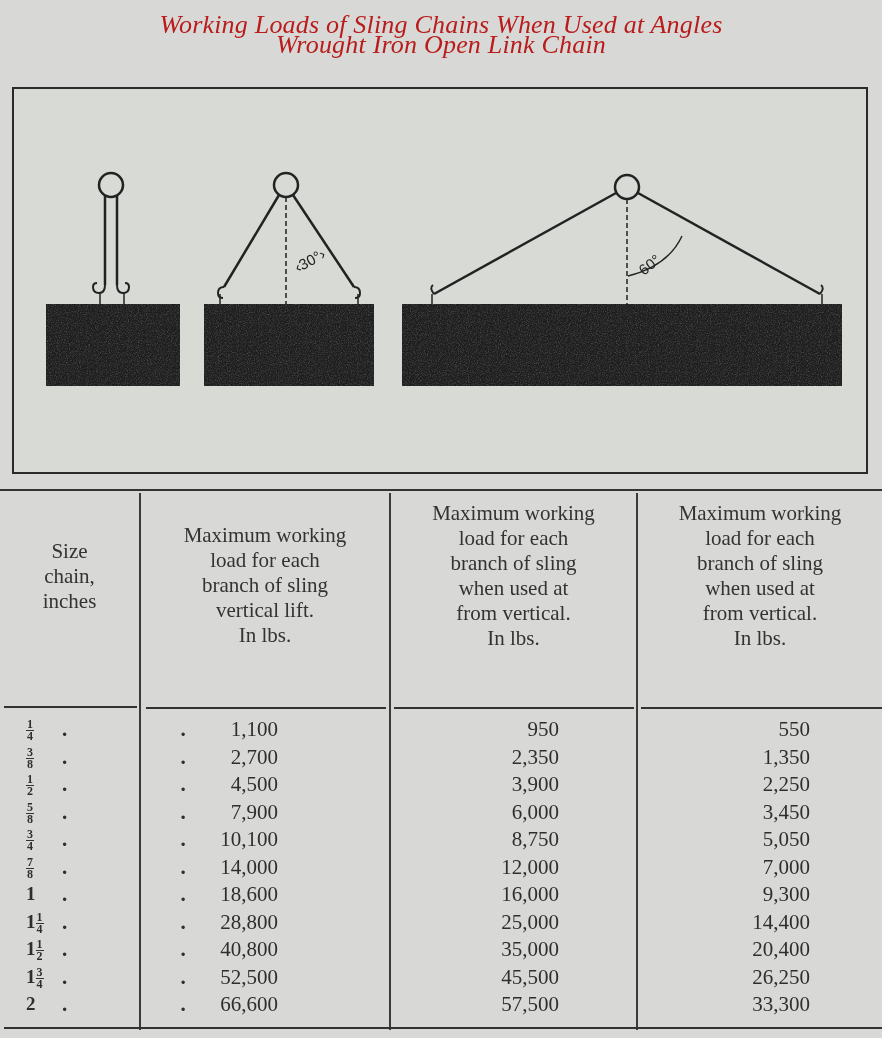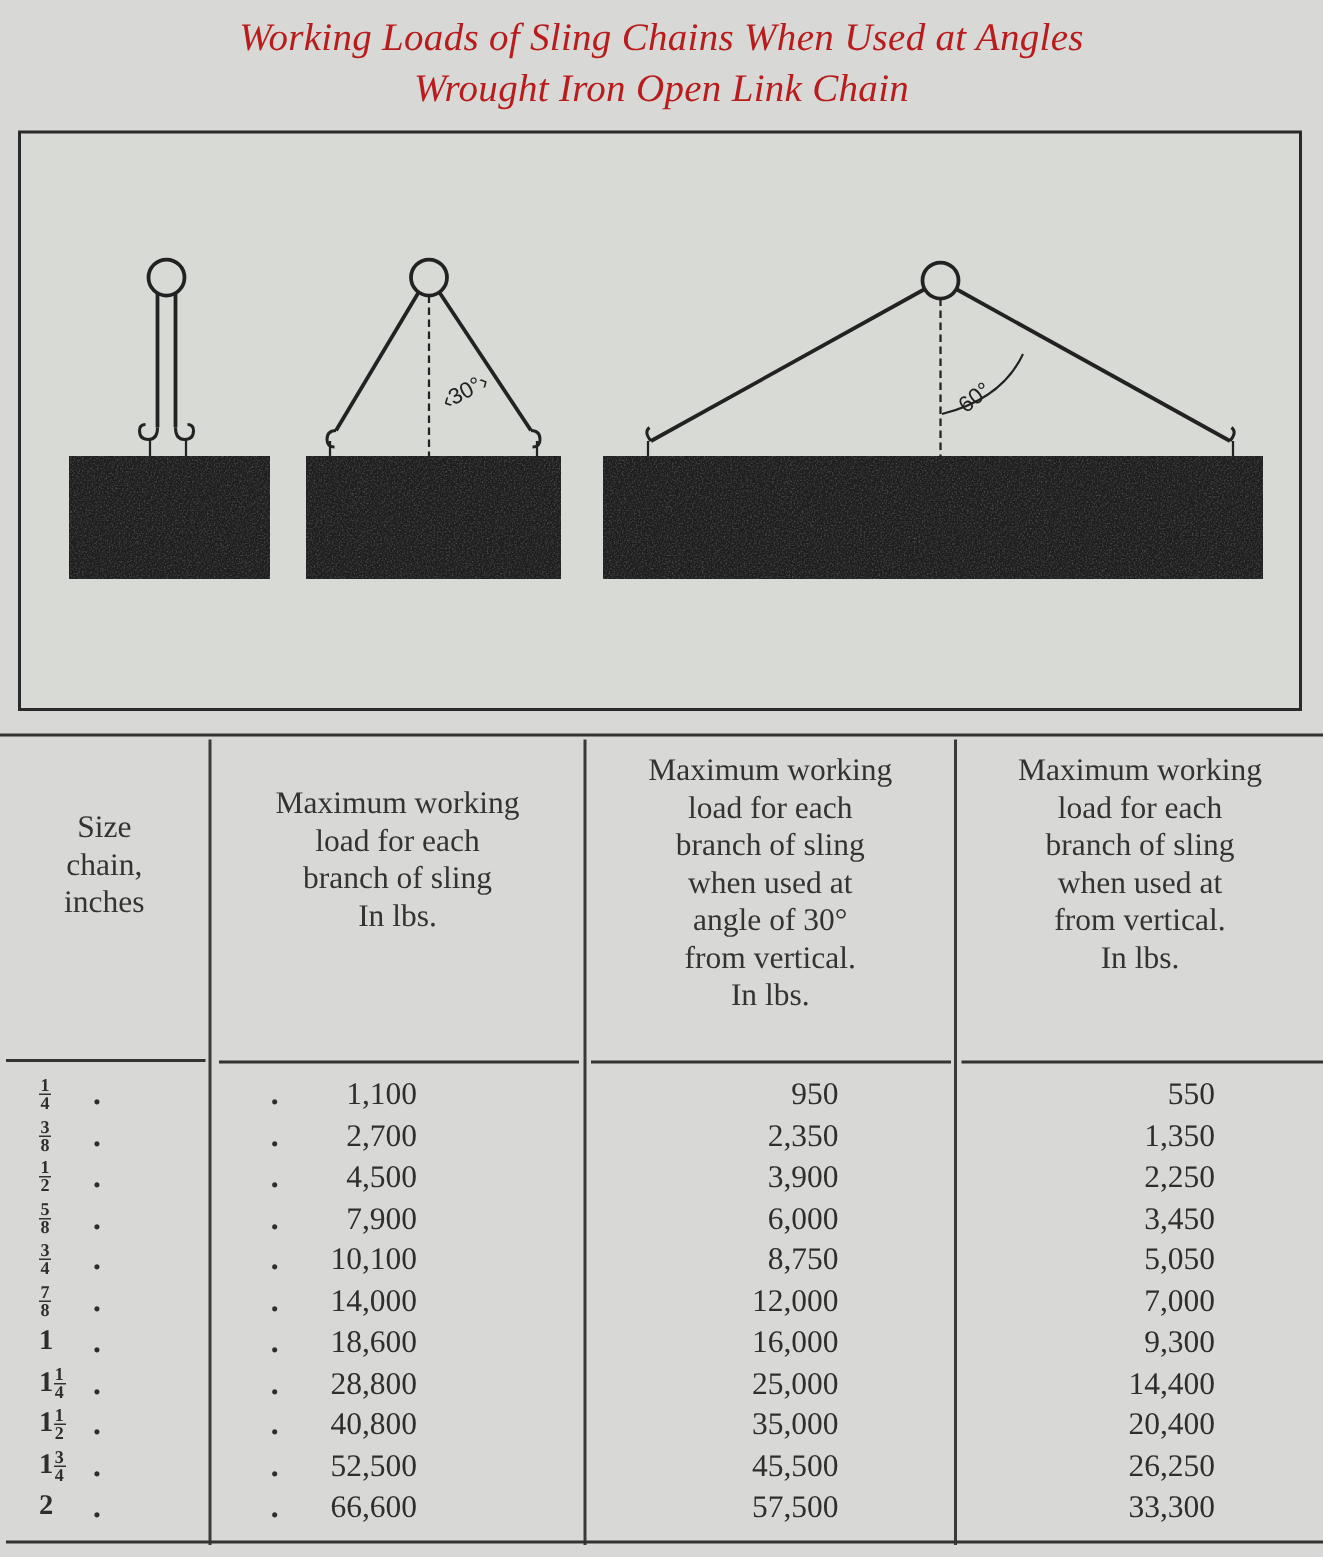--- a/index.html
+++ b/index.html
@@ -1,20 +1,20 @@
 <!DOCTYPE html>
 <html><head>
 <meta charset="utf-8">
 <style>
   html,body{margin:0;padding:0;}
   body{width:882px;height:1038px;background:#d8d9d6;position:relative;overflow:hidden;
        font-family:"Liberation Serif","DejaVu Serif",serif;color:#2e2e2e;}
   .title{position:absolute;left:0;width:882px;text-align:center;font-style:italic;
        font-family:"Liberation Serif",serif;font-size:26px;color:#b91c1c;letter-spacing:.2px;}
-  .title.l1{top:10px;} .title.l2{top:44px;}
+  .title.l1{top:10px;} .title.l2{top:30px;}
   .figure{position:absolute;left:12px;top:87px;width:856px;height:387px;border:2px solid #2a2a2a;
        background:rgba(216,217,214,.9);box-sizing:border-box;}
   .figure svg{position:absolute;left:0;top:0;}
   .table{position:absolute;left:0;top:489px;width:882px;}
   .rule{position:absolute;background:#333;}
   .hcell{position:absolute;text-align:center;font-size:21px;line-height:25px;color:#333;}
   .vline{position:absolute;width:2px;background:#3a3a3a;}
   .row{position:absolute;left:0;width:882px;height:24px;font-size:21px;line-height:24px;}
   .size{position:absolute;left:26px;font-weight:bold;font-size:19px;}
   .frac{display:inline-block;vertical-align:middle;text-align:center;font-size:12px;line-height:11px;font-weight:bold;}
@@ -92,28 +92,28 @@
 
   <div class="hcell" style="left:0;width:139px;top:50px;">
     <div>Size</div>
     <div>chain,</div>
     <div>inches</div>
   </div>
   <div class="hcell" style="left:141px;width:248px;top:34px;">
     <div>Maximum working</div>
     <div>load for each</div>
     <div>branch of sling</div>
+    <div>vertical lift.</div>
     <div>In lbs.</div>
   </div>
   <div class="hcell" style="left:391px;width:245px;top:12px;">
     <div>Maximum working</div>
     <div>load for each</div>
     <div>branch of sling</div>
     <div>when used at</div>
-    <div>angle of 30°</div>
     <div>from vertical.</div>
     <div>In lbs.</div>
   </div>
   <div class="hcell" style="left:638px;width:244px;top:12px;">
     <div>Maximum working</div>
     <div>load for each</div>
     <div>branch of sling</div>
     <div>when used at</div>
     <div>from vertical.</div>
     <div>In lbs.</div>

